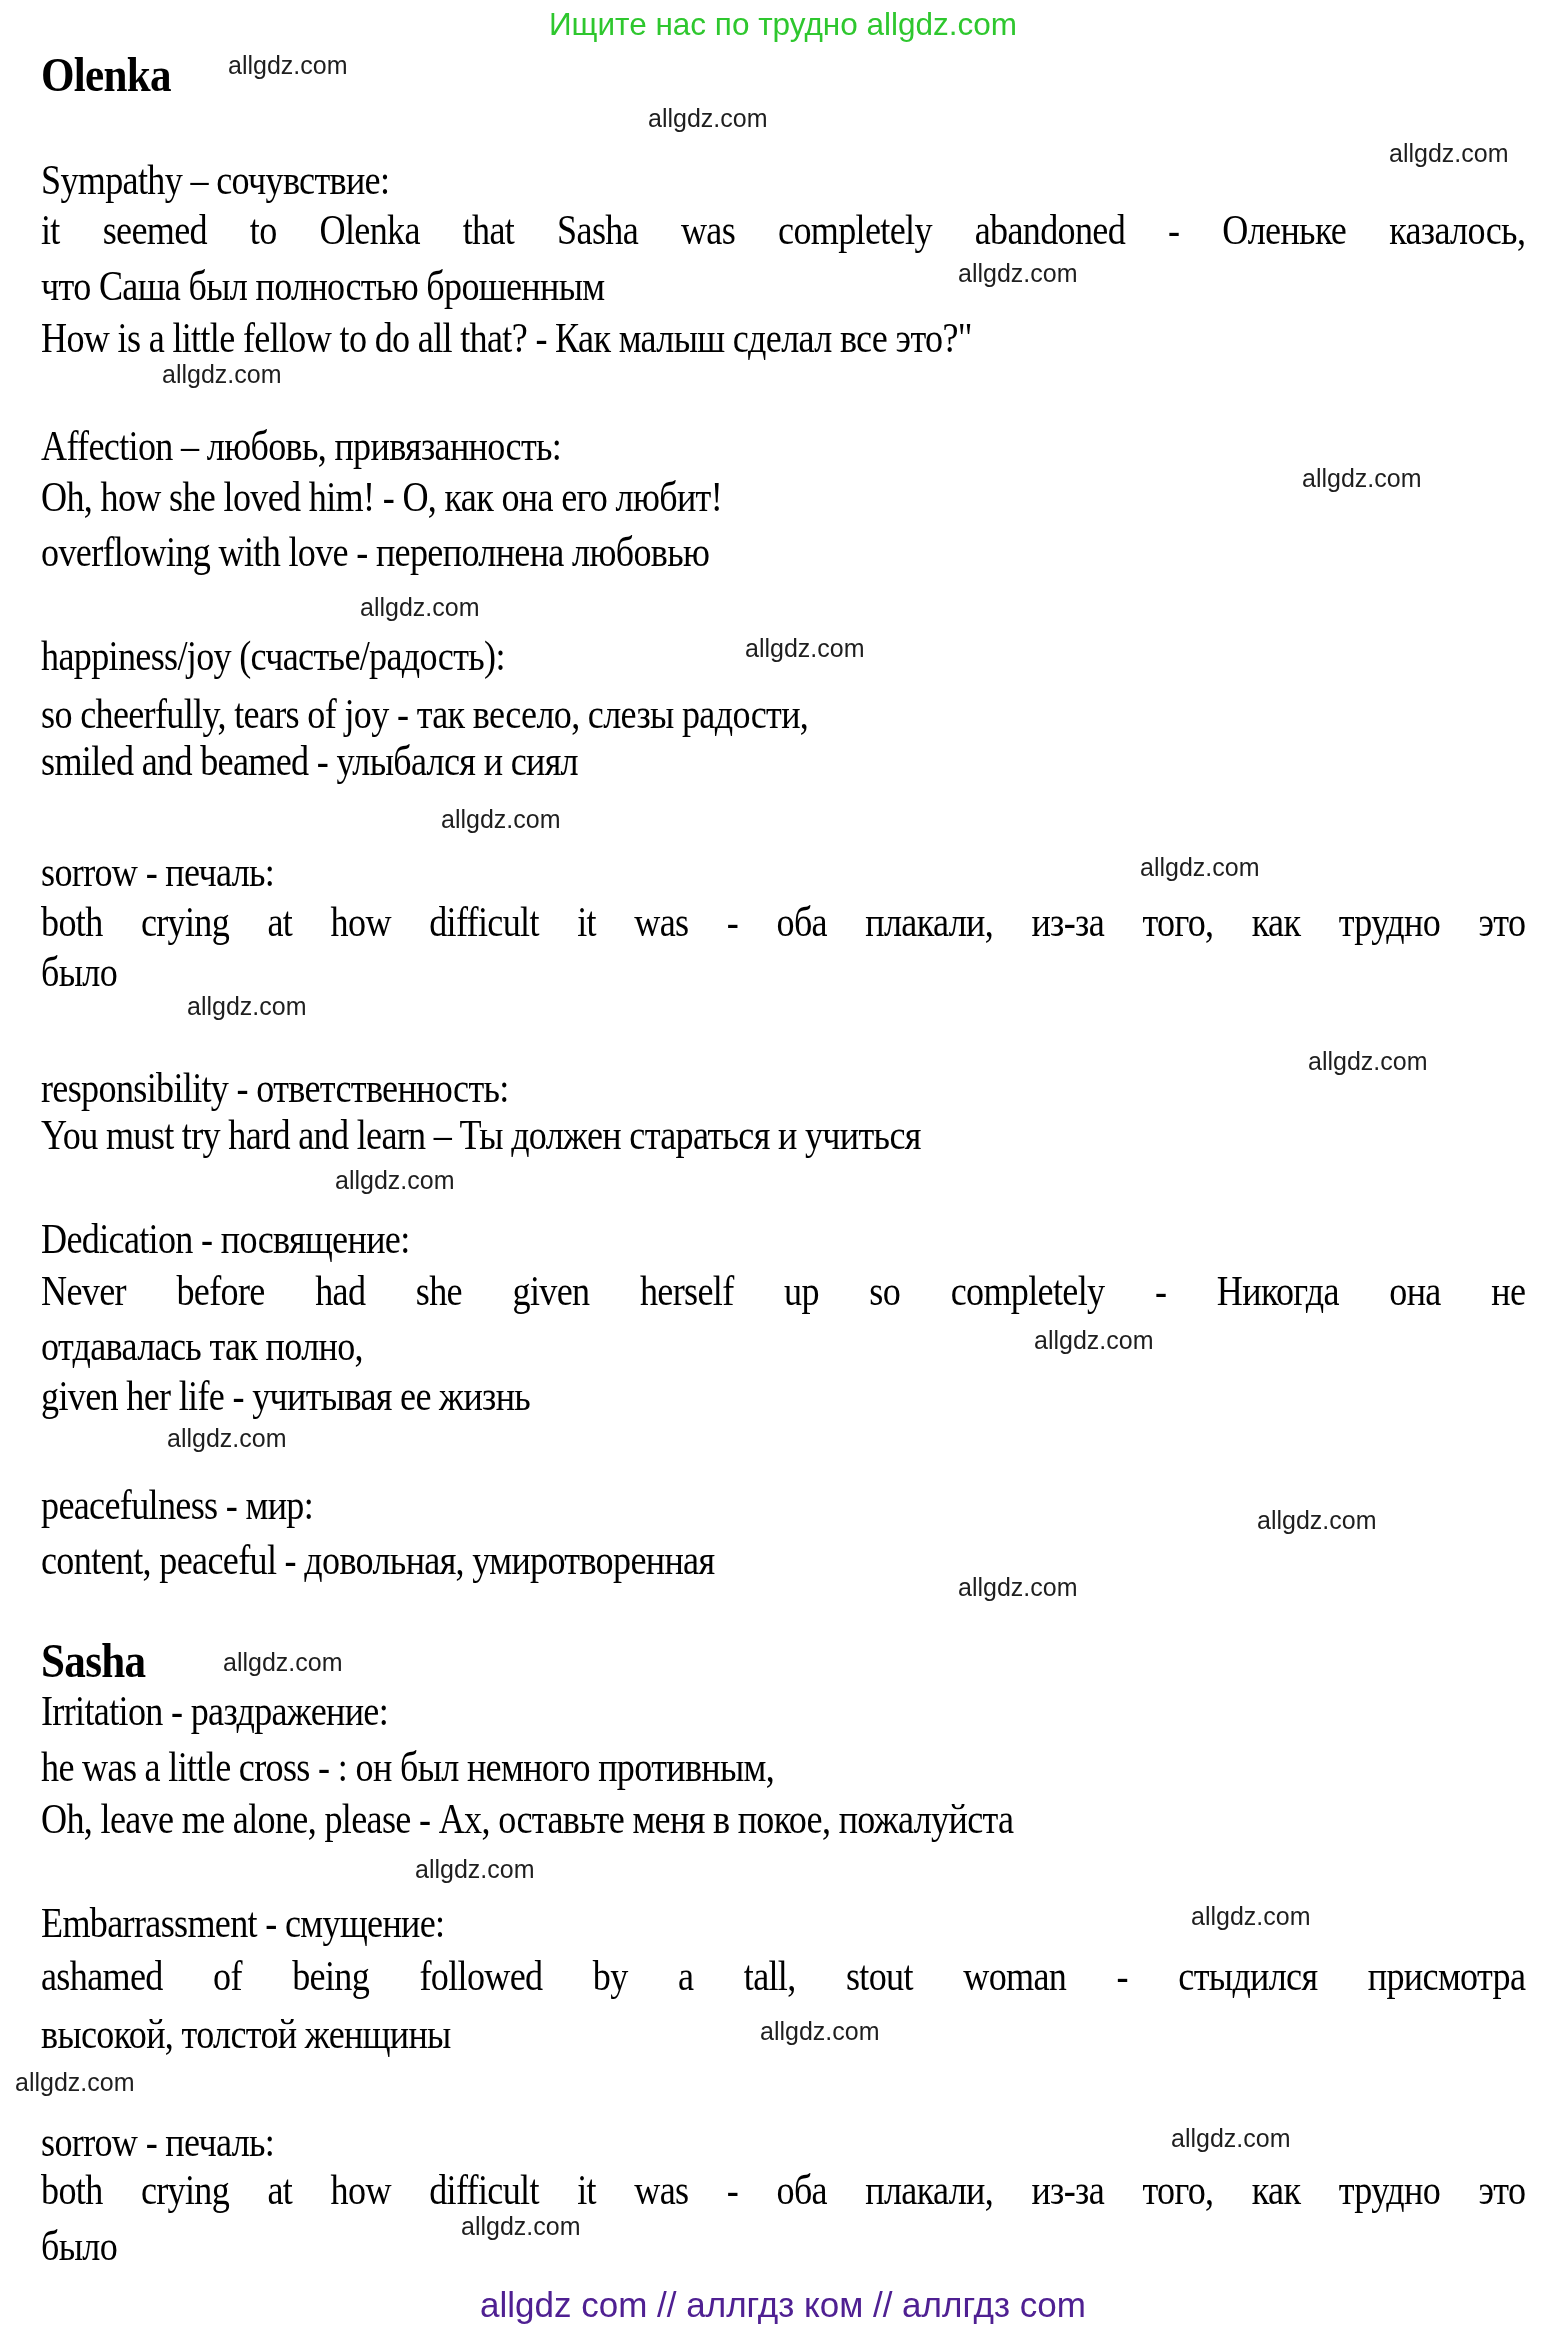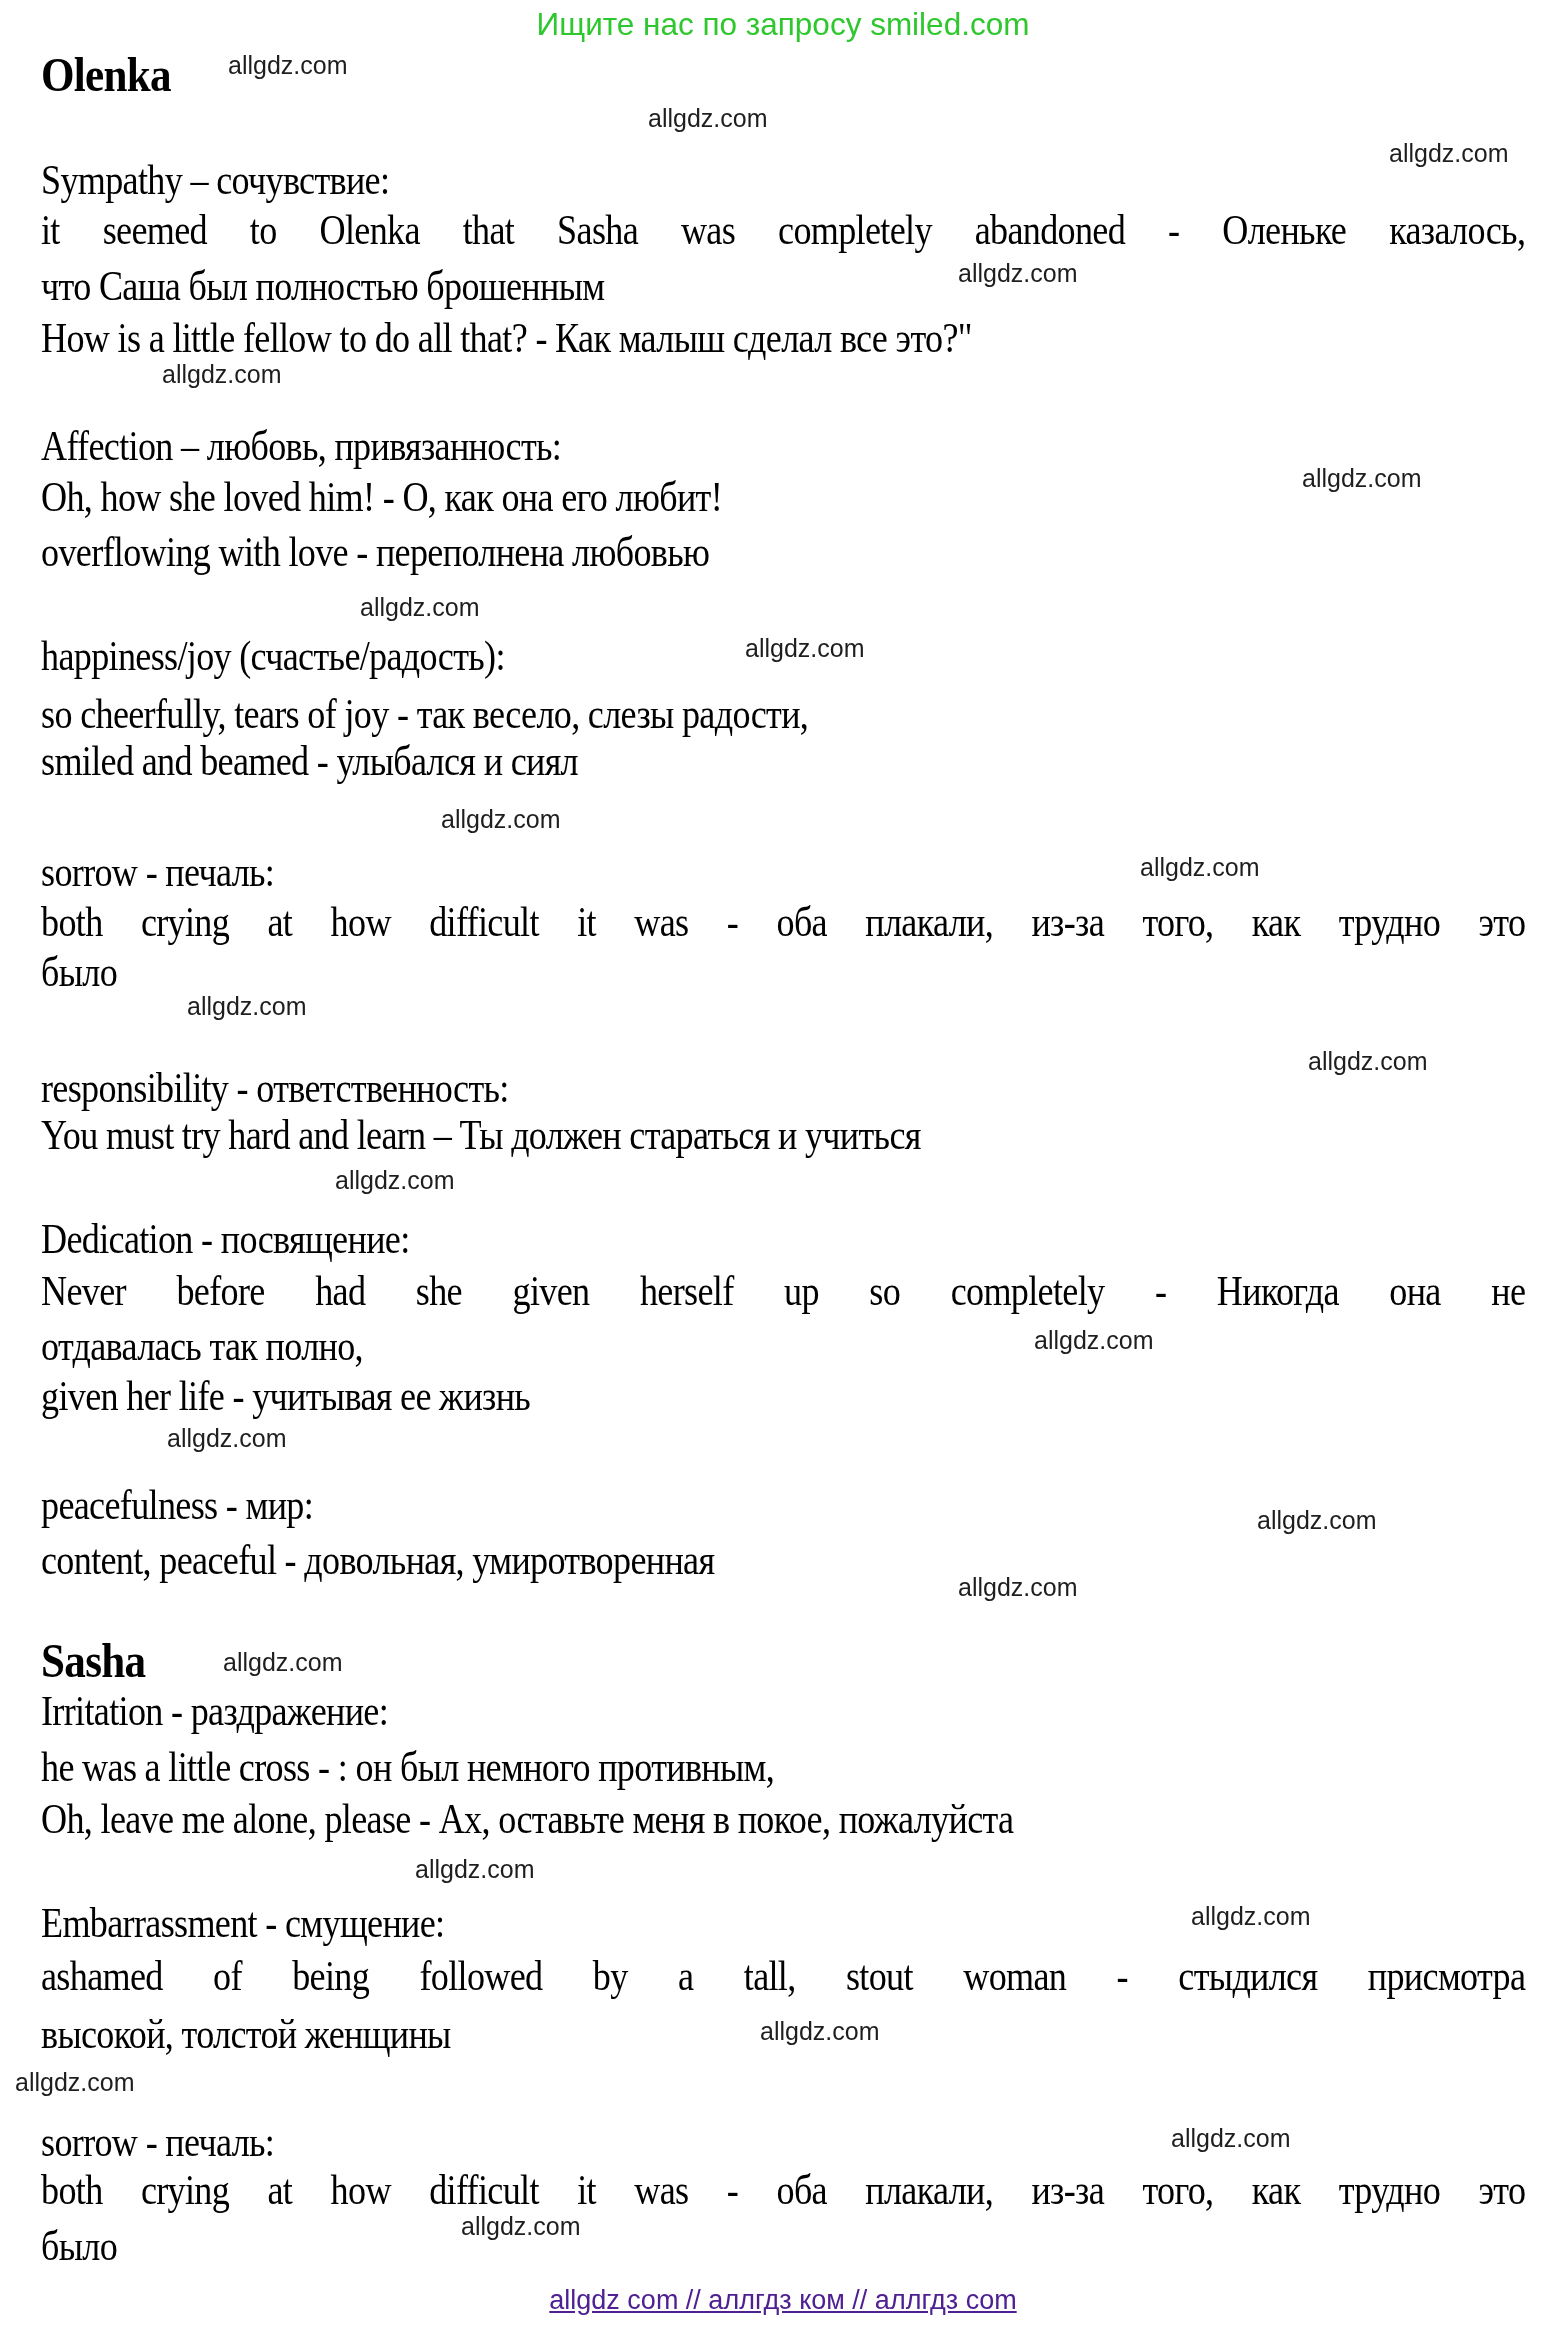--- a/index.html
+++ b/index.html
@@ -39,29 +39,29 @@
   .wm {
     position:absolute;
     font-family:"Liberation Sans","DejaVu Sans",sans-serif;
     font-size:25px; line-height:27px;
     color:#1e1e1e; letter-spacing:0;
   }
   .footer {
     position:absolute; top:2285px; left:0; width:100%;
     text-align:center;
     font-family:"Liberation Sans","DejaVu Sans",sans-serif;
-    font-size:27px; color:#4f2092;text-decoration:underline;
+    font-size:35px; color:#4f2092;
   }
 </style>
 </head>
 <body>
 
 <div class="page">
 
-  <div class="banner" style="color: rgb(46, 199, 46);">Ищите нас по запросу smiled.com</div>
+  <div class="banner" style="color: rgb(46, 199, 46);">Ищите нас по трудно allgdz.com</div>
 
   <div class="line heading" style="top:49px">Olenka</div>
 
   <div class="line" style="top:156px">Sympathy – сочувствие:</div>
   <div class="line justify" style="top:206px">it seemed to Olenka that Sasha was completely abandoned - Оленьке казалось,</div>
   <div class="line" style="top:262px">что Саша был полностью брошенным</div>
   <div class="line" style="top:314px">How is a little fellow to do all that? - Как малыш сделал все это?"</div>
 
   <div class="line" style="top:422px">Affection – любовь, привязанность:</div>
   <div class="line" style="top:473px">Oh, how she loved him! - О, как она его любит!</div>

